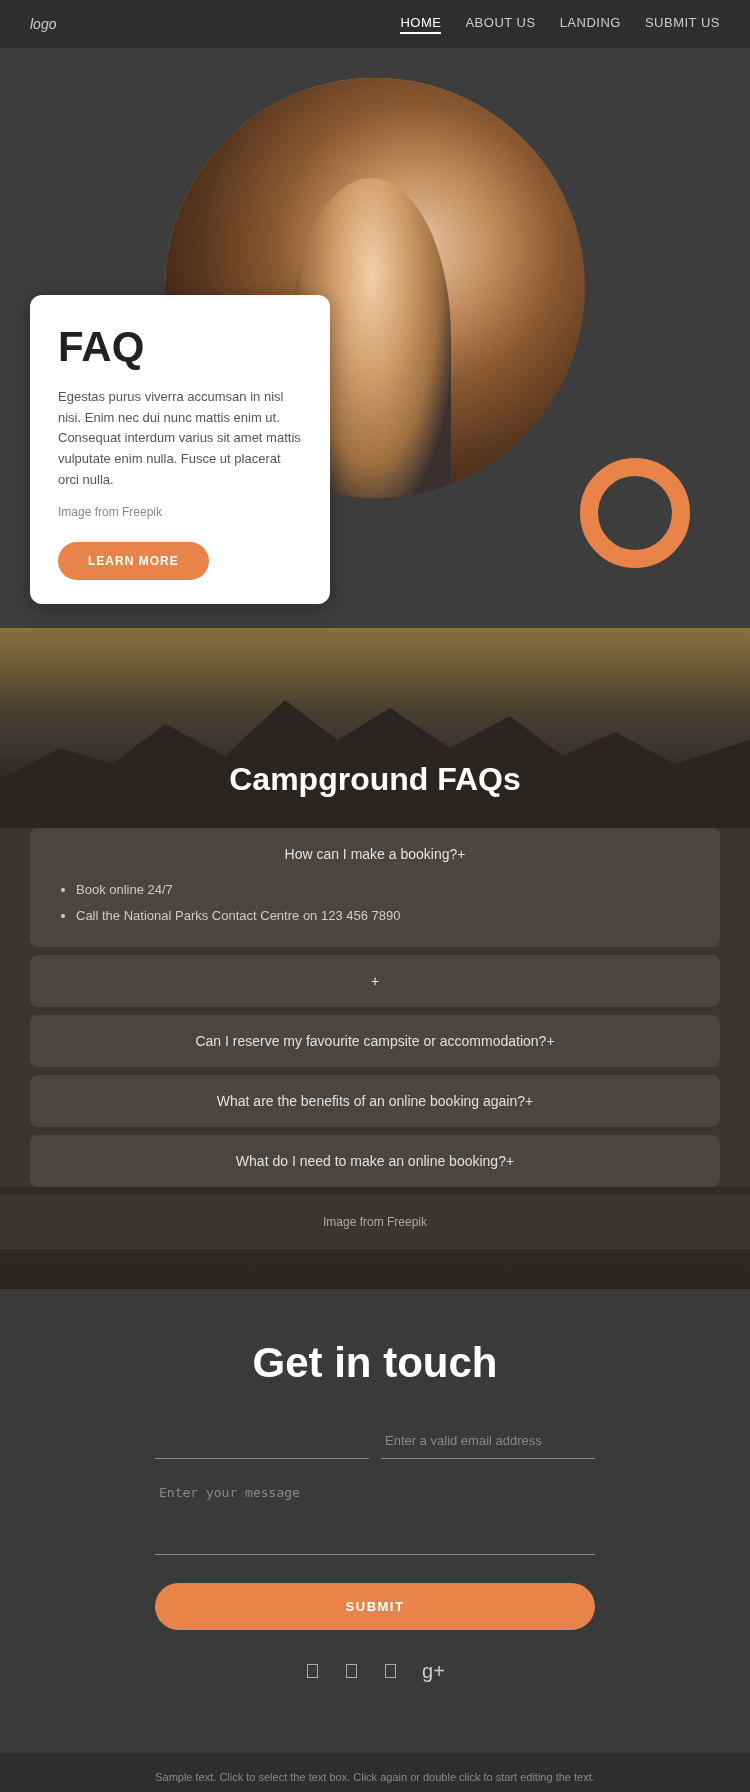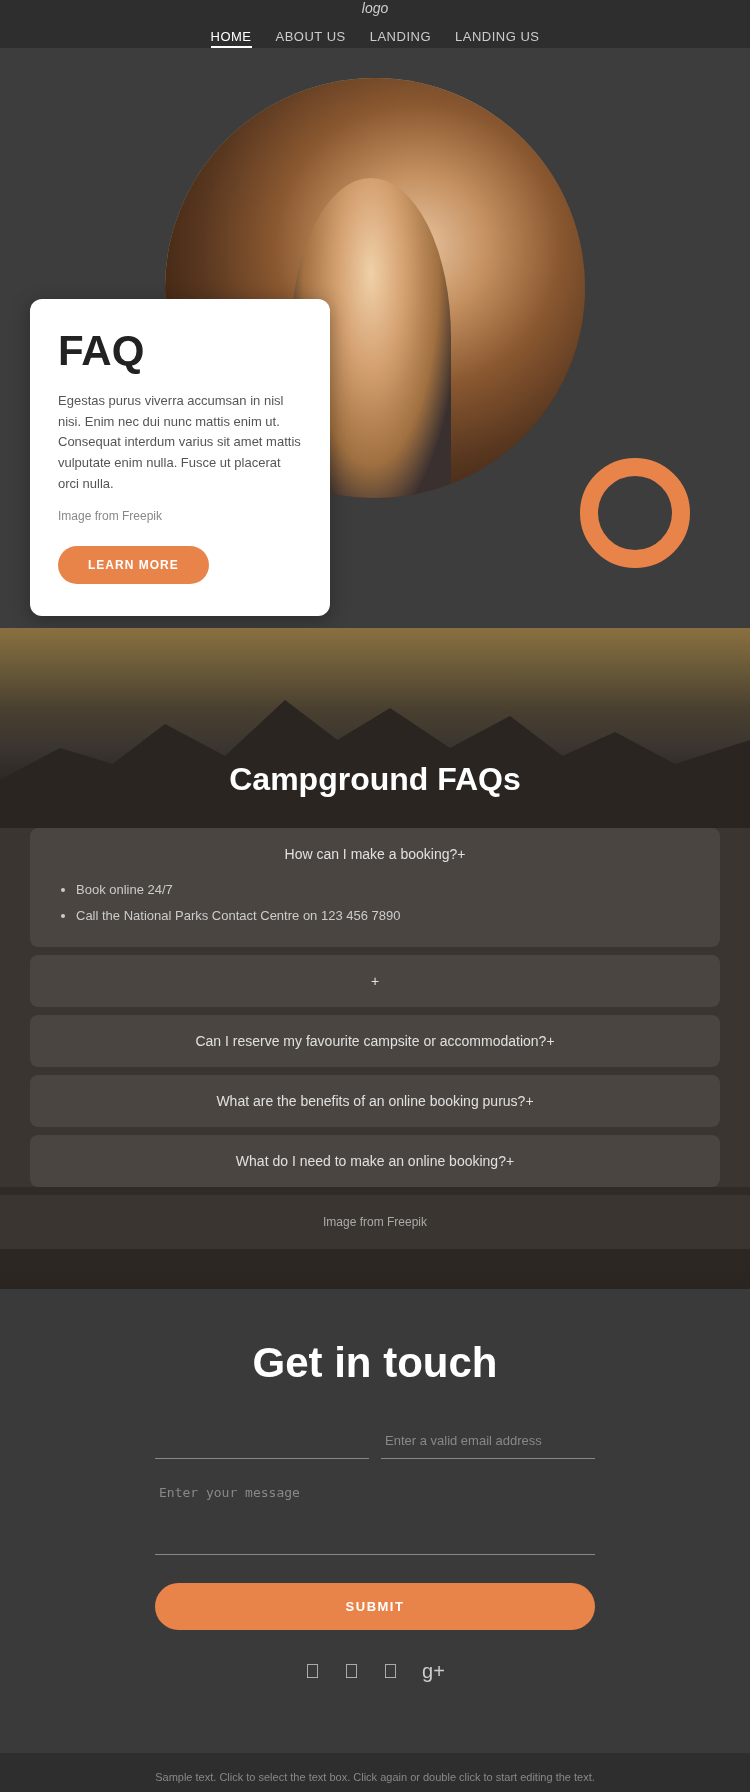--- a/index.html
+++ b/index.html
@@ -6,21 +6,20 @@
     body { font-family: Arial, sans-serif; background: #3a3a3a; width: 750px; }
 
     
     nav {
       background: #2e2e2e;
       display: flex;
       align-items: center;
       justify-content: space-between;
       padding: 0 30px;
       height: 48px;
-      flex-direction: column;
     }
     .nav-logo {
       color: #ccc;
       font-size: 14px;
       font-style: italic;
     }
     .nav-links {
       display: flex;
       gap: 24px;
     }
@@ -67,25 +66,25 @@
     .hero-circle-inner::before {
       content: '';
       position: absolute;
       bottom: 0; left: 30%;
       width: 160px; height: 320px;
       background: radial-gradient(ellipse at 50% 30%, #f0d0a8 0%, #d4a070 30%, #a07040 60%, #3a3030 80%);
       border-radius: 50% 50% 0 0;
     }
     .faq-card {
       position: absolute;
-      bottom: 12px;
+      bottom: 24px;
       left: 30px;
       background: #fff;
       border-radius: 12px;
-      padding: 28px 28px 32px;
+      padding: 28px 28px 24px;
       width: 300px;
       box-shadow: 0 4px 20px rgba(0,0,0,0.3);
     }
     .faq-card h2 {
       font-size: 42px;
       font-weight: 700;
       color: #222;
       margin-bottom: 16px;
     }
     .faq-card p {
@@ -303,21 +302,21 @@
   </style>
 </head>
 <body>
 
 <nav>
   <span class="nav-logo">logo</span>
   <div class="nav-links">
     <a class="nav-link active">HOME</a>
     <a class="nav-link">ABOUT US</a>
     <a class="nav-link">LANDING</a>
-    <a class="nav-link">LANDING US</a>
+    <a class="nav-link">SUBMIT US</a>
   </div>
 </nav>
 
 <section class="hero-section">
   <div class="hero-circle-img">
     <div class="hero-circle-inner"></div>
   </div>
 
   <div class="faq-card">
     <h2>FAQ</h2>
@@ -357,21 +356,21 @@
 
     <div class="faq-item">
       <div class="faq-header">
         <span>Can I reserve my favourite campsite or accommodation?</span>
         <span class="faq-plus">+</span>
       </div>
     </div>
 
     <div class="faq-item">
       <div class="faq-header">
-        <span>What are the benefits of an online booking purus?</span>
+        <span>What are the benefits of an online booking again?</span>
         <span class="faq-plus">+</span>
       </div>
     </div>
 
     <div class="faq-item">
       <div class="faq-header">
         <span>What do I need to make an online booking?</span>
         <span class="faq-plus">+</span>
       </div>
     </div>

